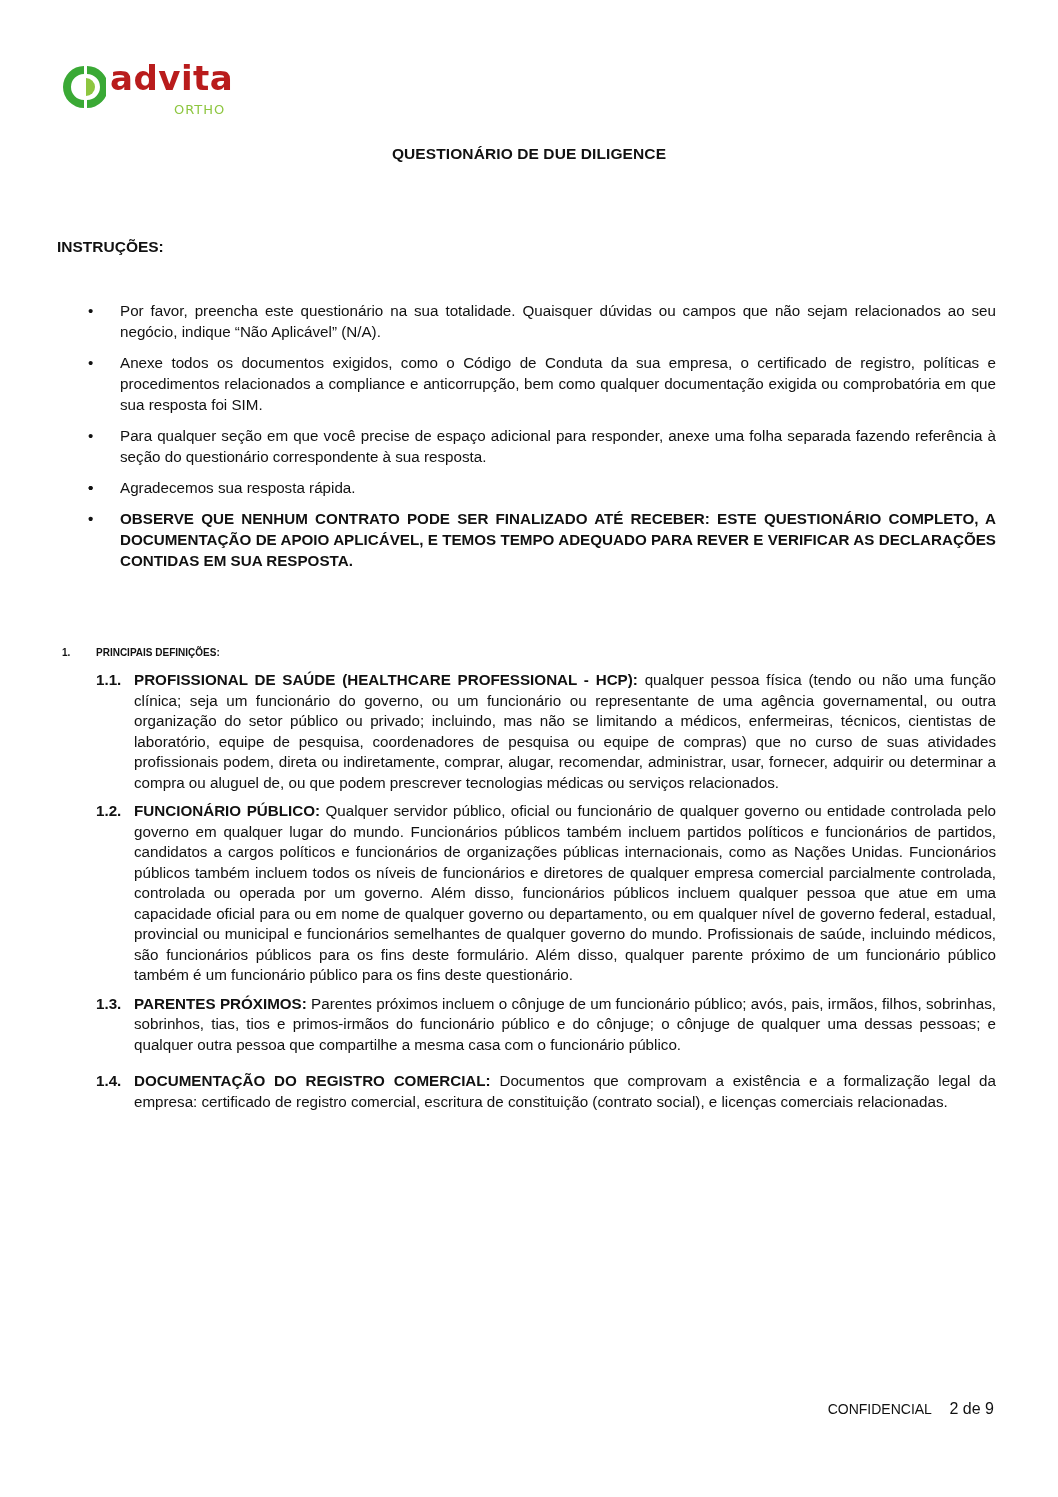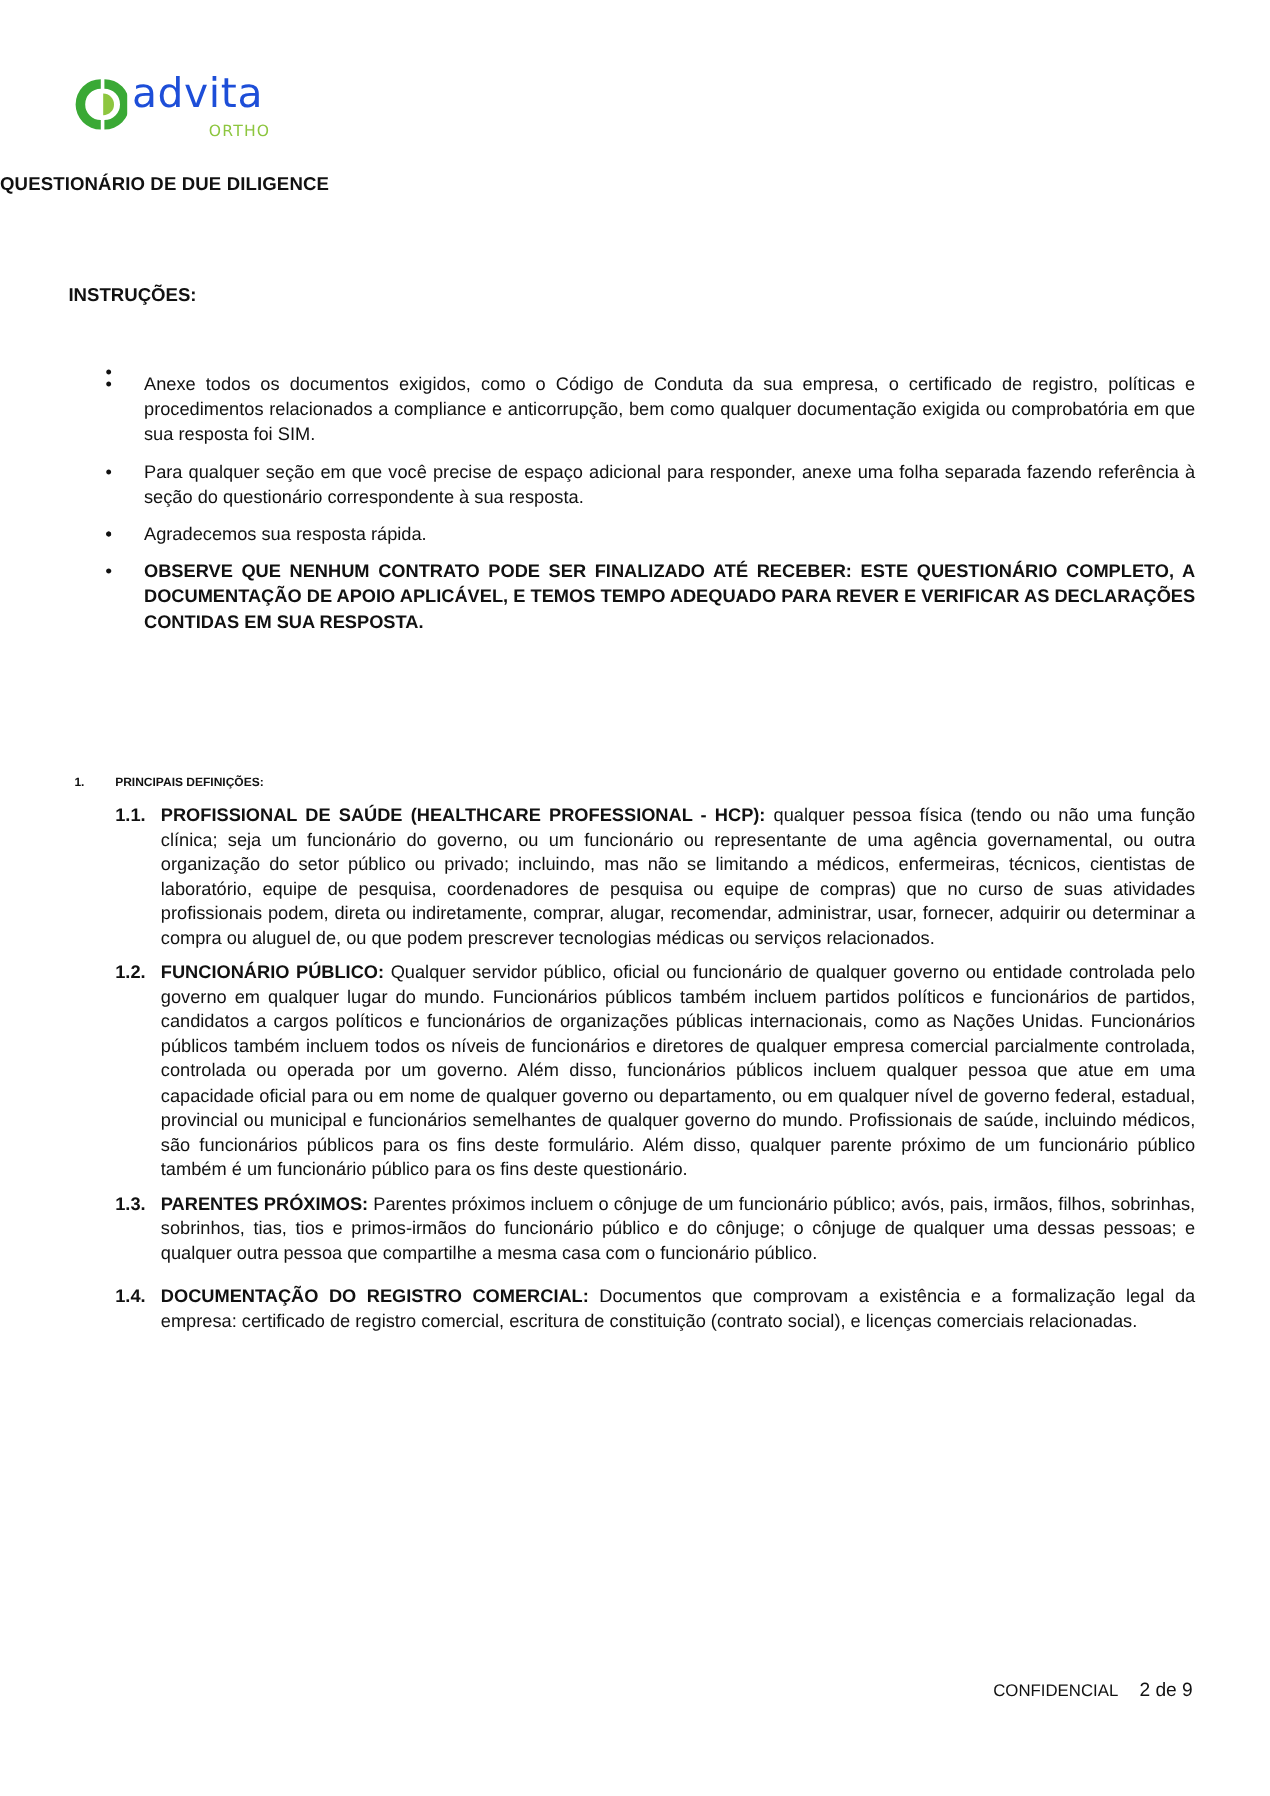--- a/index.html
+++ b/index.html
@@ -1,23 +1,23 @@
 <!DOCTYPE html>
 <html><head>
 <meta charset="utf-8">
 <style>
   html, body { margin: 0; padding: 0; background: #ffffff; }
   body { width: 1058px; height: 1497px; position: relative; overflow: hidden;
          font-family: "Liberation Sans", sans-serif; color: #111; }
   .logo { position: absolute; left: 62px; top: 62px; width: 180px; height: 60px; }
   .logo-word { position: absolute; left: 48px; top: -4px; font-family: "DejaVu Sans", sans-serif;
-               font-weight: normal; font-size: 34px; color: #1d4ed8; letter-spacing: 0.5px; }
+               font-weight: bold; font-size: 34px; color: #b91c1c; letter-spacing: 0.5px; }
   .logo-sub { position: absolute; left: 112px; top: 40px; font-family: "DejaVu Sans", sans-serif;
               font-size: 13px; color: #8dc63f; letter-spacing: 1px; }
-  .title { position: absolute; left: 0; right: 0; top: 145px; 
+  .title { position: absolute; left: 0; right: 0; top: 145px; text-align: center;
            font-weight: bold; font-size: 15.5px; letter-spacing: 0.1px; }
   .instr-head { position: absolute; left: 57px; top: 238px; font-weight: bold; font-size: 15.5px; }
   .bullets { position: absolute; left: 88px; top: 300px; width: 908px; }
   .bullet { position: relative; padding-left: 32px; font-size: 15.2px; line-height: 21px;
             text-align: justify; margin-bottom: 10px; font-stretch: condensed; }
   .bullet .dot { position: absolute; left: 0; top: 0; }
   .bullet.bold { font-weight: bold; }
   .section { position: absolute; left: 62px; top: 647px; width: 934px; }
   .sec-head { font-weight: bold; font-size: 10px; margin-bottom: 12px; }
   .sec-head .num { display: inline-block; width: 34px; }
@@ -41,21 +41,21 @@
   </svg>
   <span class="logo-word">advita</span>
   <span class="logo-sub">ORTHO</span>
 </div>
 
 <div class="title">QUESTIONÁRIO DE DUE DILIGENCE</div>
 
 <div class="instr-head">INSTRUÇÕES:</div>
 
 <div class="bullets">
-  <div class="bullet"><span class="dot">•</span></div>
+  <div class="bullet"><span class="dot">•</span><span>Por favor, preencha este questionário na sua totalidade. Quaisquer dúvidas ou campos que não sejam relacionados ao seu negócio, indique “Não Aplicável” (N/A).</span></div>
   <div class="bullet"><span class="dot">•</span><span>Anexe todos os documentos exigidos, como o Código de Conduta da sua empresa, o certificado de registro, políticas e procedimentos relacionados a compliance e anticorrupção, bem como qualquer documentação exigida ou comprobatória em que sua resposta foi SIM.</span></div>
   <div class="bullet"><span class="dot">•</span><span>Para qualquer seção em que você precise de espaço adicional para responder, anexe uma folha separada fazendo referência à seção do questionário correspondente à sua resposta.</span></div>
   <div class="bullet"><span class="dot">•</span></div>
   <div class="bullet"><span class="dot">•</span><span>Agradecemos sua resposta rápida.</span></div>
   <div class="bullet bold"><span class="dot">•</span><span>OBSERVE QUE NENHUM CONTRATO PODE SER FINALIZADO ATÉ RECEBER: ESTE QUESTIONÁRIO COMPLETO, A DOCUMENTAÇÃO DE APOIO APLICÁVEL, E TEMOS TEMPO ADEQUADO PARA REVER E VERIFICAR AS DECLARAÇÕES CONTIDAS EM SUA RESPOSTA.</span></div>
 </div>
 
 <div class="section">
   <div class="sec-head">
     <span class="num">1.</span><span>PRINCIPAIS DEFINIÇÕES:</span>

